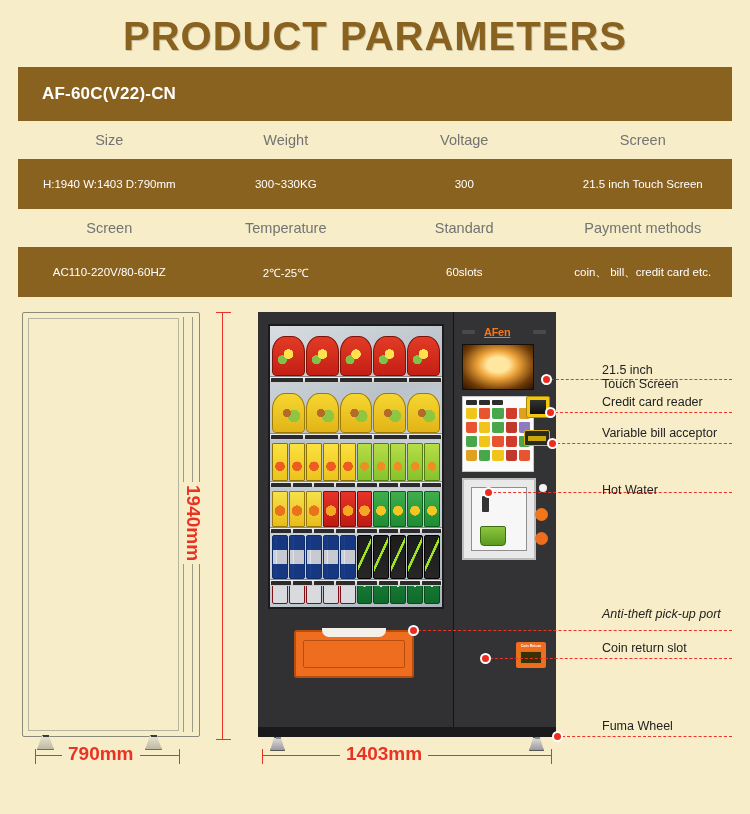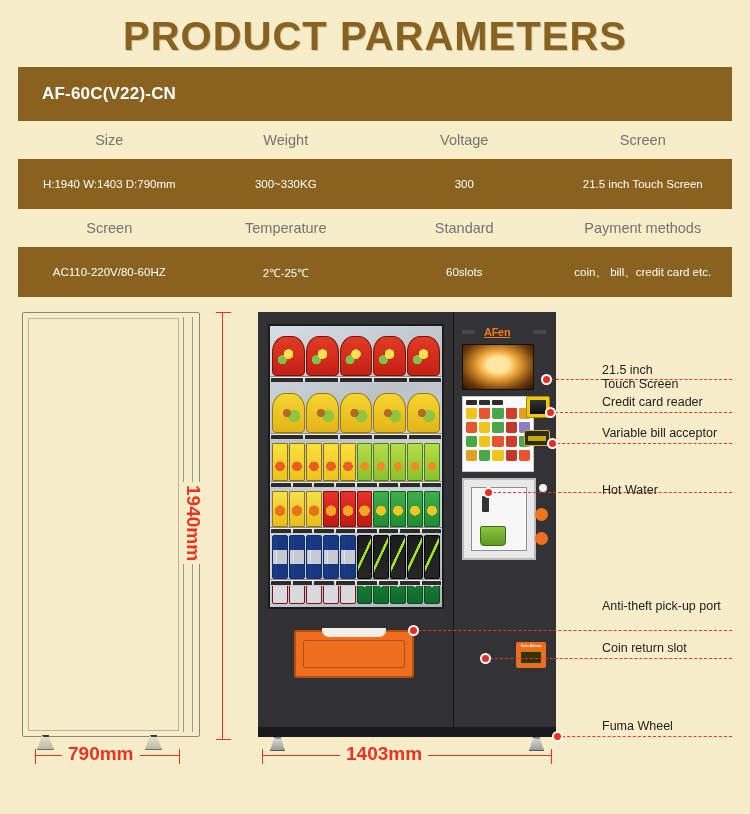--- a/index.html
+++ b/index.html
@@ -714,21 +714,21 @@
   <div class="callout-line" style="left:552px; top:136px; width:180px;"></div>
   <div class="callout-dot" style="left:547px; top:131px;"></div>
   <div class="callout-text" style="left:602px; top:119px;">Variable bill acceptor</div>
 
   <div class="callout-line" style="left:488px; top:185px; width:244px;"></div>
   <div class="callout-dot" style="left:483px; top:180px;"></div>
   <div class="callout-text" style="left:602px; top:168px;margin-top:8px;">Hot Water</div>
 
   <div class="callout-line" style="left:413px; top:323px; width:319px;"></div>
   <div class="callout-dot" style="left:408px; top:318px;"></div>
-  <div class="callout-text" style="left:602px; top:292px;">Anti-theft pick-up port</div>
+  <div class="callout-text" style="left:602px; top:300px;font-style:italic;">Anti-theft pick-up port</div>
 
   <div class="callout-line" style="left:485px; top:351px; width:247px;"></div>
   <div class="callout-dot" style="left:480px; top:346px;"></div>
   <div class="callout-text" style="left:602px; top:334px;">Coin return slot</div>
 
   <div class="callout-line" style="left:562px; top:429px; width:170px;"></div>
   <div class="callout-dot" style="left:552px; top:424px;"></div>
   <div class="callout-text" style="left:602px; top:412px;">Fuma Wheel</div>
 
 </div>

